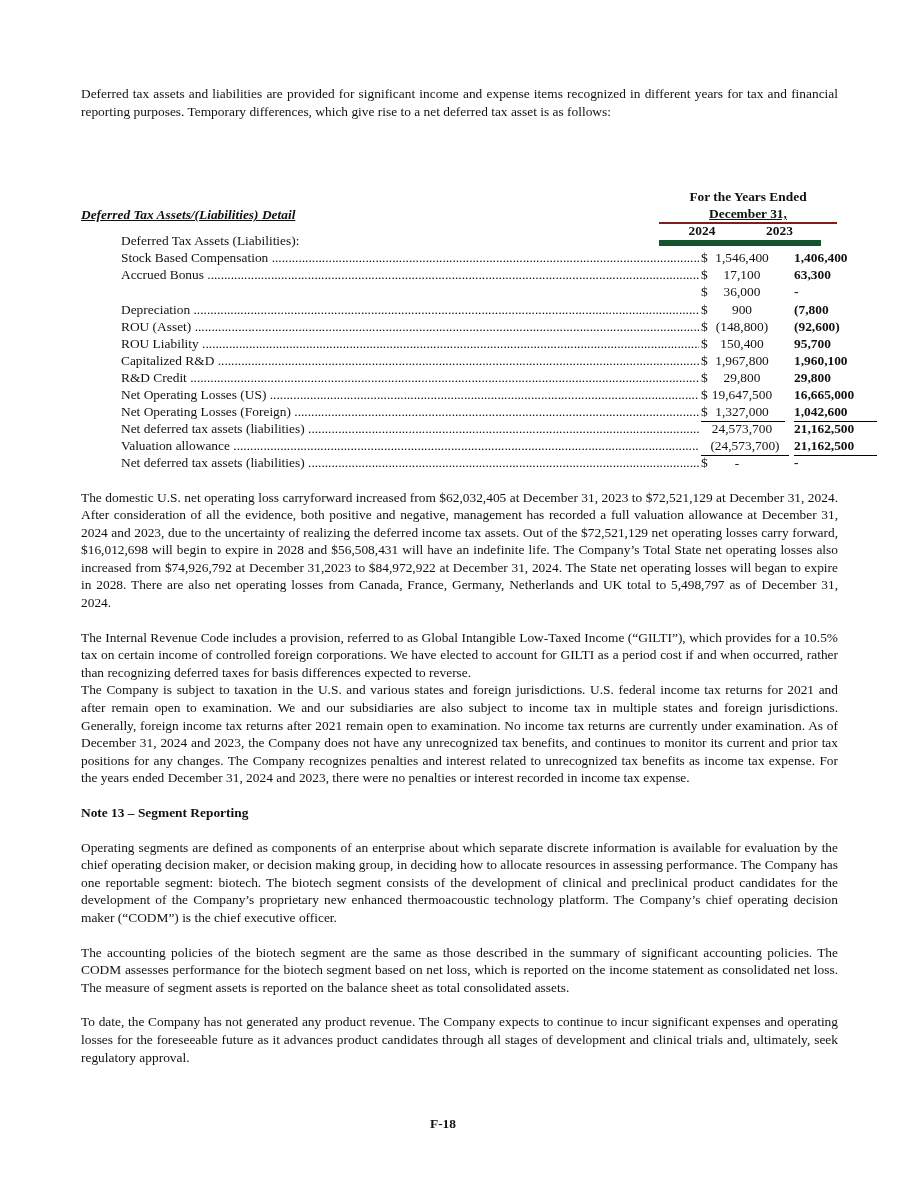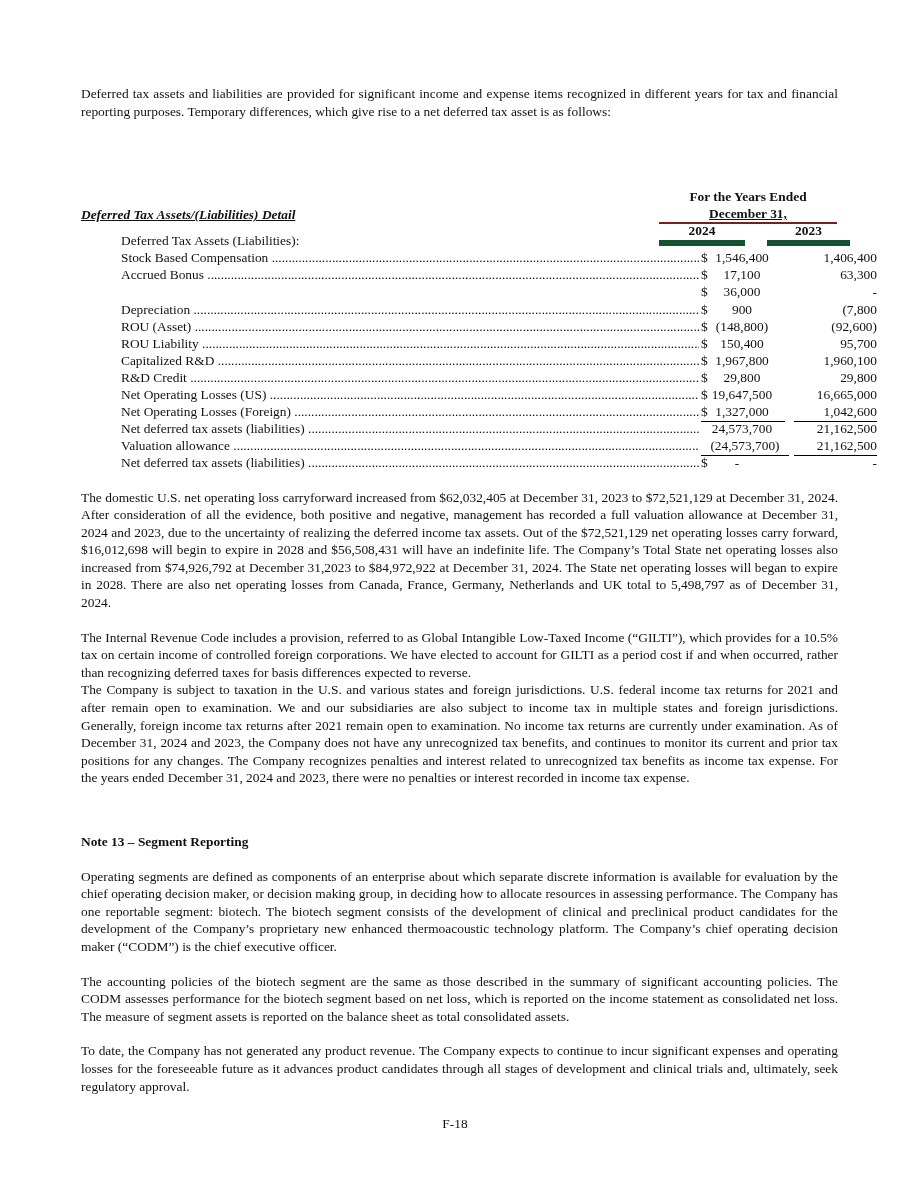--- a/index.html
+++ b/index.html
@@ -7,32 +7,32 @@
   .page { position:absolute; left:81px; top:85px; width:757px; }
   p { margin:0; text-align:justify; }
   .gap { height:17px; }
   .tbl-header { position:relative; height:108px; margin-top:16px; }
   .tbl-title { position:absolute; left:0; top:70px; font-weight:bold; font-style:italic; text-decoration:underline; }
   .years-head { position:absolute; left:578px; top:52px; width:178px; text-align:center; font-weight:bold; line-height:17px; }
   .years-head .l2 { border-bottom:2px solid #7f1d1d; display:block;text-decoration:underline; }
   .col-heads { position:absolute; left:578px; top:86px; width:178px; height:18px; font-weight:bold; }
   .col-heads span { position:absolute; top:0; text-align:center; border-bottom:6px solid #14532d; }
   .ch-2024 { left:0; width:86px; }
-  .ch-2023 { left:108px; width:83px; }
+  .ch-2023 { left:79px; width:83px; }
   .row { position:relative; height:17.1px; white-space:nowrap; }
   .row .lbl { position:absolute; left:0; top:0; width:578px; overflow:hidden; }
   .row .lbl::after { content:" ........................................................................................................................................................................................................................................"; }
   .row.nodots .lbl::after { content:""; }
   .row .dollar { position:absolute; left:580px; top:0; }
   .row .v24 { position:absolute; left:578px; width:86px; text-align:center; top:0; }
-  .row .v23 { position:absolute; left:673px; width:83px; text-align:right; top:0; }
+  .row .v23 { position:absolute; left:673px; width:83px; text-align:left; top:0;font-weight:bold; }
   .ul24 { border-bottom:1.5px solid #000; }
   .ul23 { border-bottom:1.5px solid #000; }
-  .heading { font-weight:bold;margin-top:29px; }
-  .footer { position:absolute; left:12px; width:886px; top:1115px; text-align:center; font-weight:normal; }
+  .heading { font-weight:bold; }
+  .footer { position:absolute; left:0; width:886px; top:1115px; text-align:center; font-weight:bold; }
 </style>
 </head>
 <body>
 
 <div class="page">
   <p>Deferred tax assets and liabilities are provided for significant income and expense items recognized in different years for tax and financial reporting purposes. Temporary differences, which give rise to a net deferred tax asset is as follows:</p>
 
   <div class="tbl-header">
     <div class="tbl-title">Deferred Tax Assets/(Liabilities) Detail</div>
     <div class="years-head">

